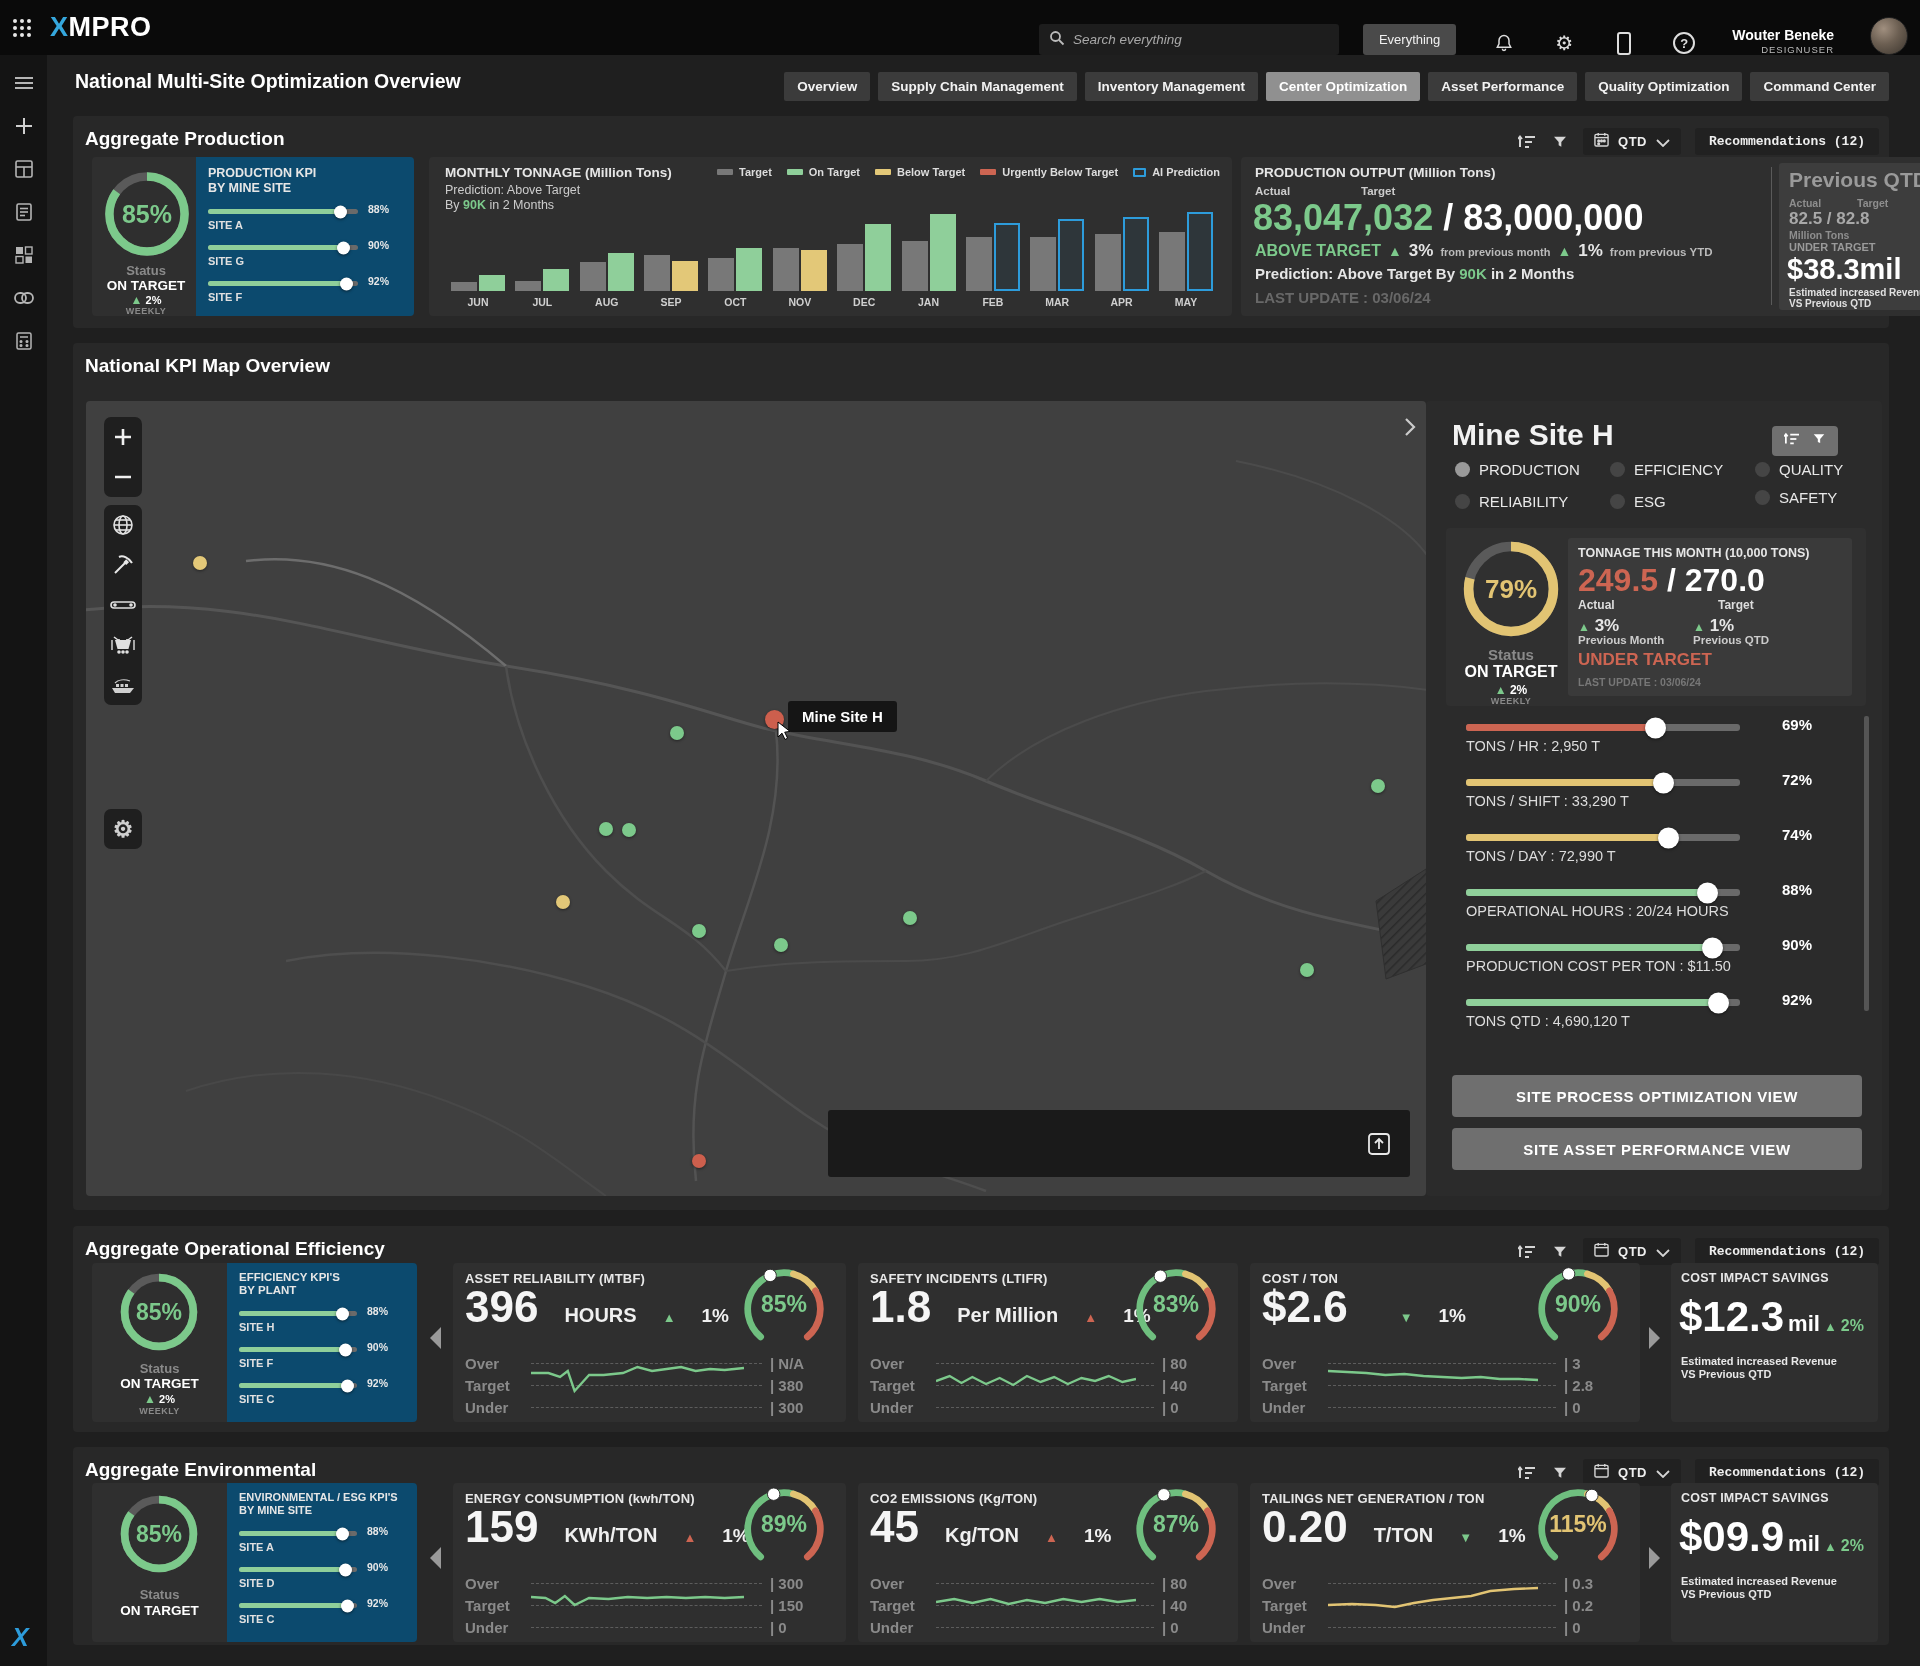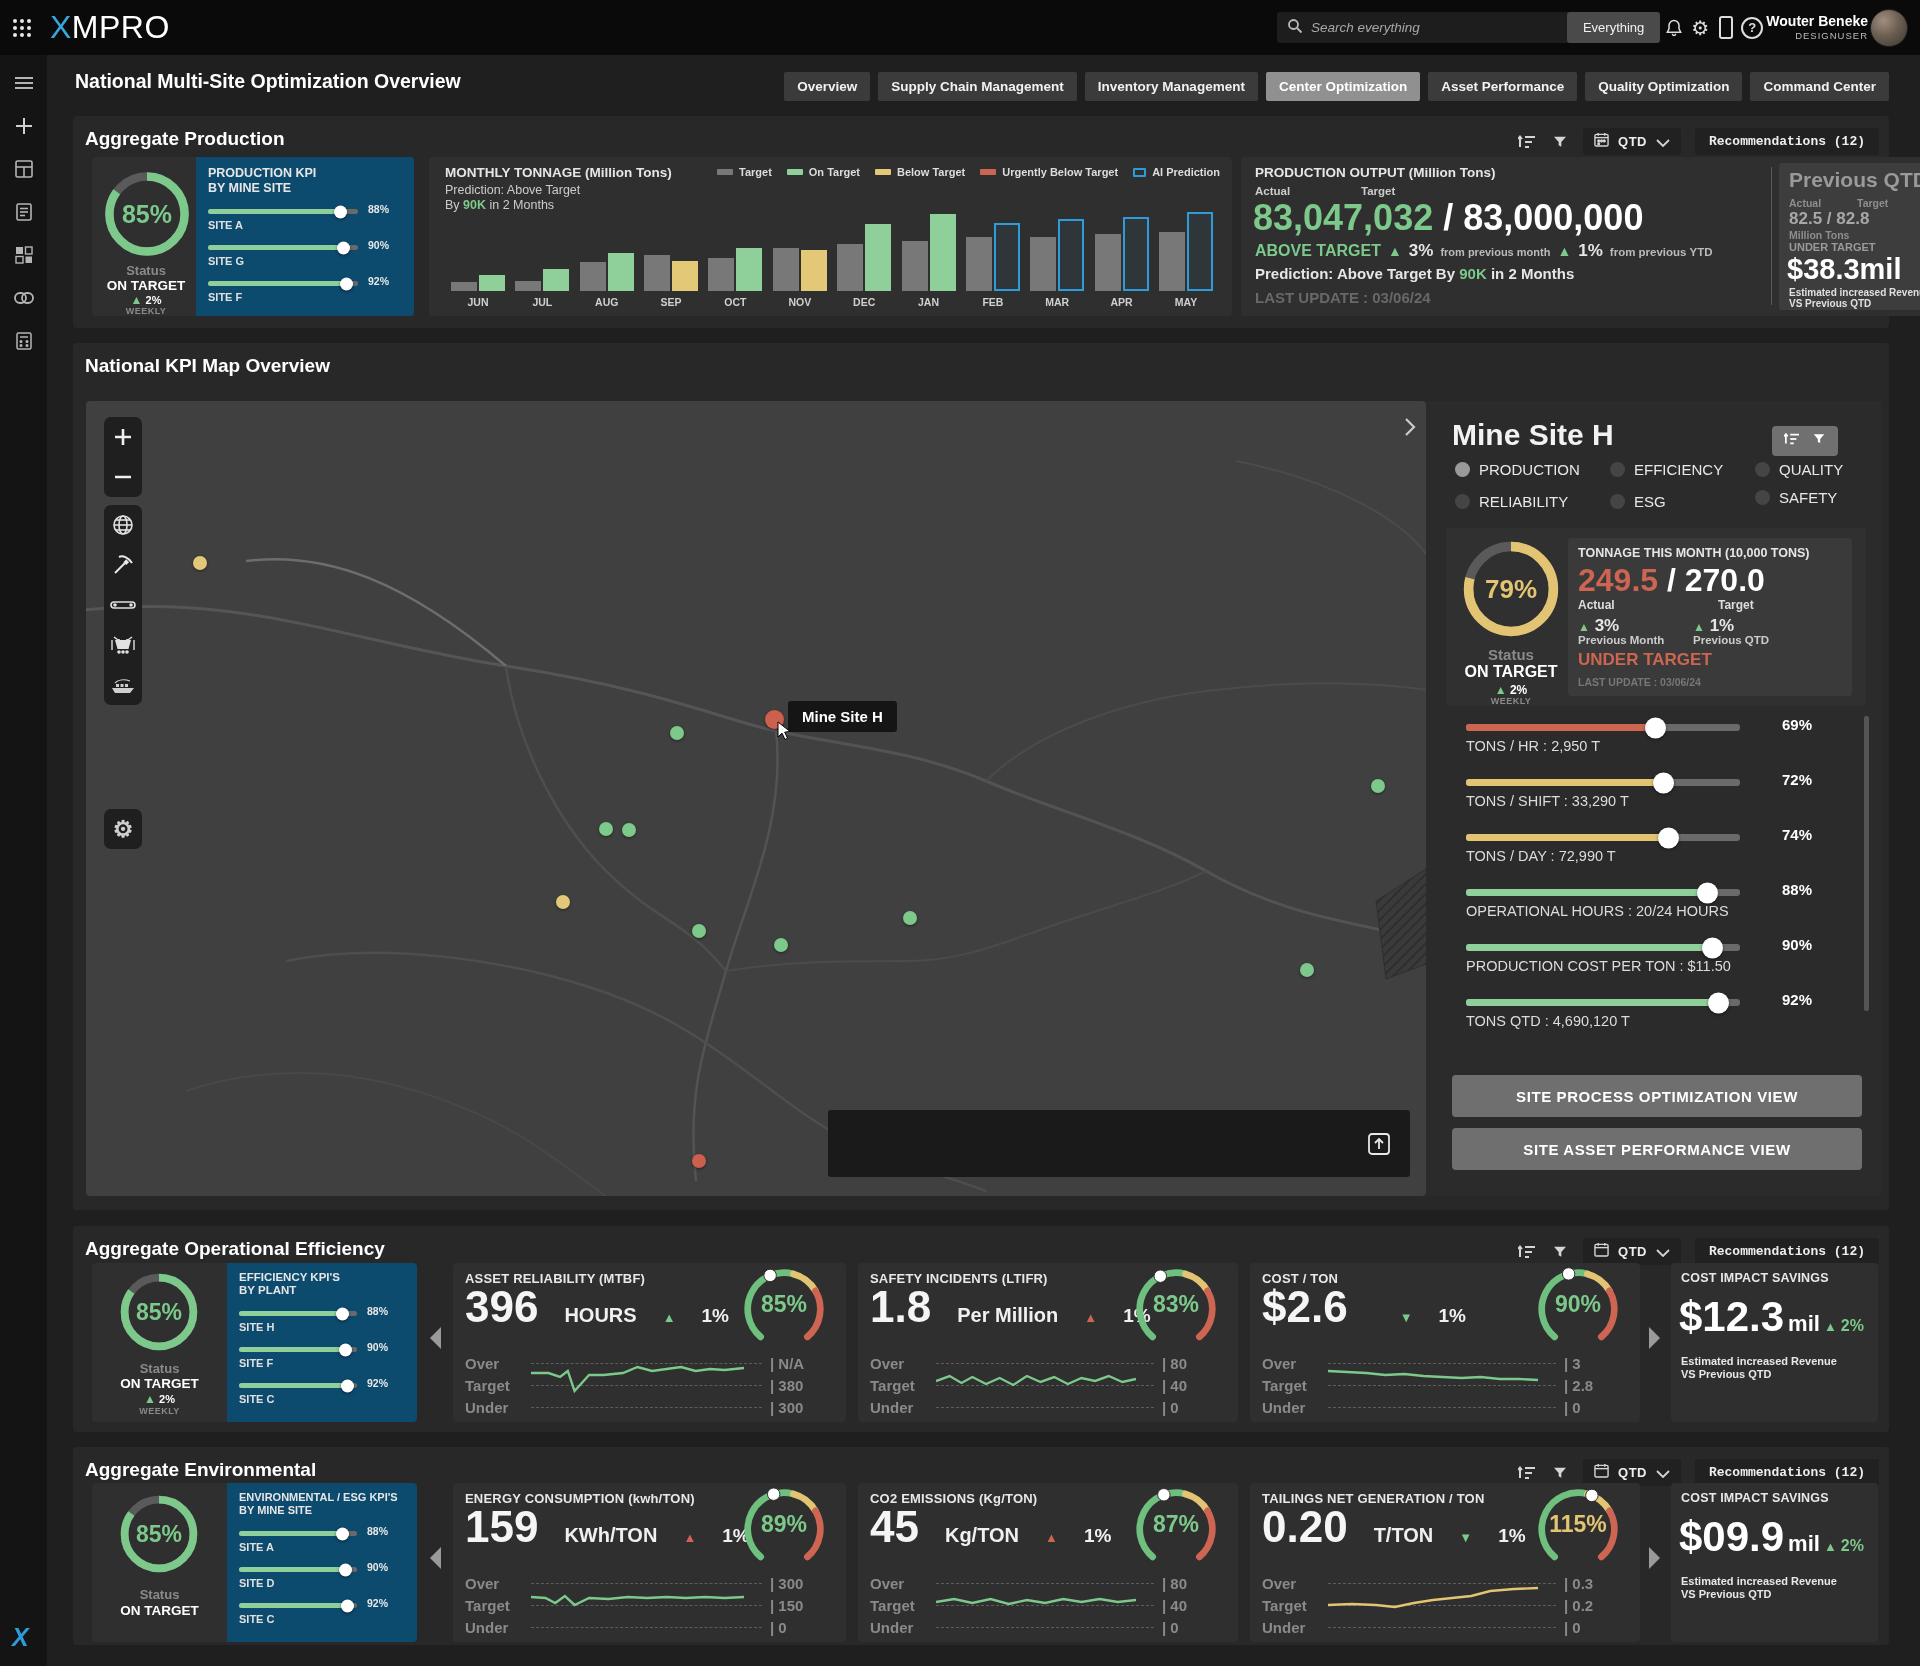--- a/index.html
+++ b/index.html
@@ -8,23 +8,23 @@
        font-family:"Liberation Sans",sans-serif;-webkit-font-smoothing:antialiased}
   .abs{position:absolute}
   .bold{font-weight:bold}
   .c-green{color:#7cc98b}.c-red{color:#cd6552}
   .tri{font-size:12px;line-height:1}
   .tri.green{color:#7cc98b}.tri.red{color:#cd6552}
 
   
   .topbar{position:absolute;left:0;top:0;width:1920px;height:55px;background:#0a0a0a;z-index:5}
   .tb-left{position:absolute;left:0;top:0;height:55px;display:flex;align-items:center;gap:16px;padding-left:10px}
-  .logo{font-size:32px;font-weight:normal;letter-spacing:.5px;color:#fff}
+  .logo{font-size:27px;font-weight:bold;letter-spacing:.5px;color:#fff}
   .logo .lx{color:#35a7dd}
-  .tb-right{position:absolute;right:0;top:0;height:55px;display:flex;align-items:center;gap:2px;padding-right:12px}
+  .tb-right{position:absolute;right:0;top:0;height:55px;display:flex;align-items:flex-end;gap:36px;padding-right:12px}
   .searchbox{width:300px;height:31px;background:#1d1d1d;border-radius:3px;display:flex;align-items:center;gap:8px;padding:0 10px}
   .searchbox input{flex:1;background:transparent;border:none;outline:none;color:#bbb;font-style:italic;font-size:13.5px;font-family:"Liberation Sans",sans-serif}
   .searchbox input::placeholder{color:#a8a8a8}
   .scope-btn{height:31px;background:#4a4a4a;border:none;border-radius:3px;color:#f0f0f0;font-size:13px;padding:0 16px;font-family:"Liberation Sans",sans-serif;cursor:pointer;margin-left:-12px}
   .tb-icon{display:inline-flex;align-items:center;justify-content:center;width:24px;height:24px;color:#ddd}
   .gear-glyph{font-size:20px;color:#ddd;line-height:1}
   .phone-ic{width:14px;height:23px;border:2px solid #ddd;border-radius:3px}
   .help-ic{width:22px;height:22px;border:2px solid #ddd;border-radius:50%;display:flex;align-items:center;justify-content:center;font-size:13px;font-weight:bold;color:#ddd}
   .userblock{text-align:right;line-height:1.2}
   .user-name{font-size:14px;font-weight:bold;color:#fff}

